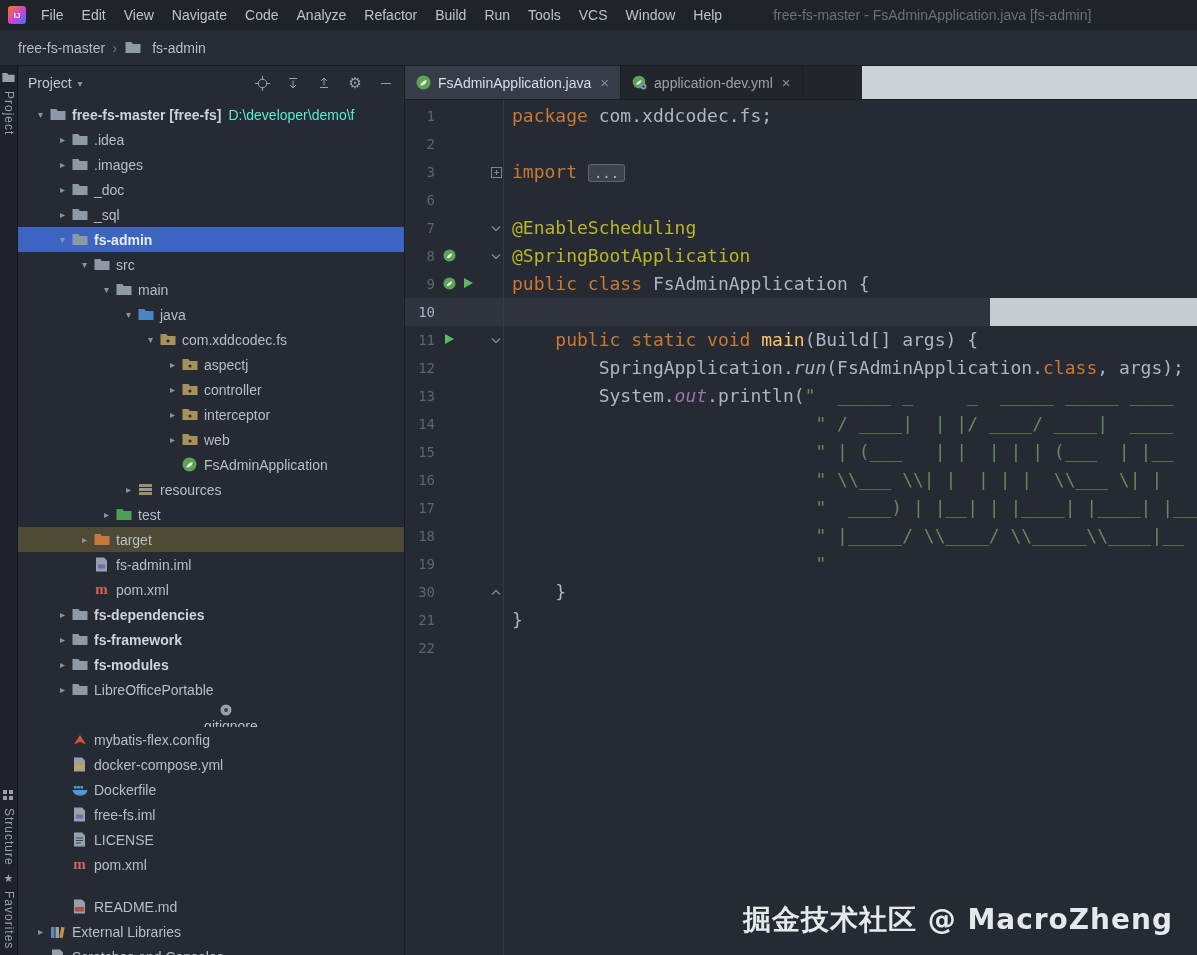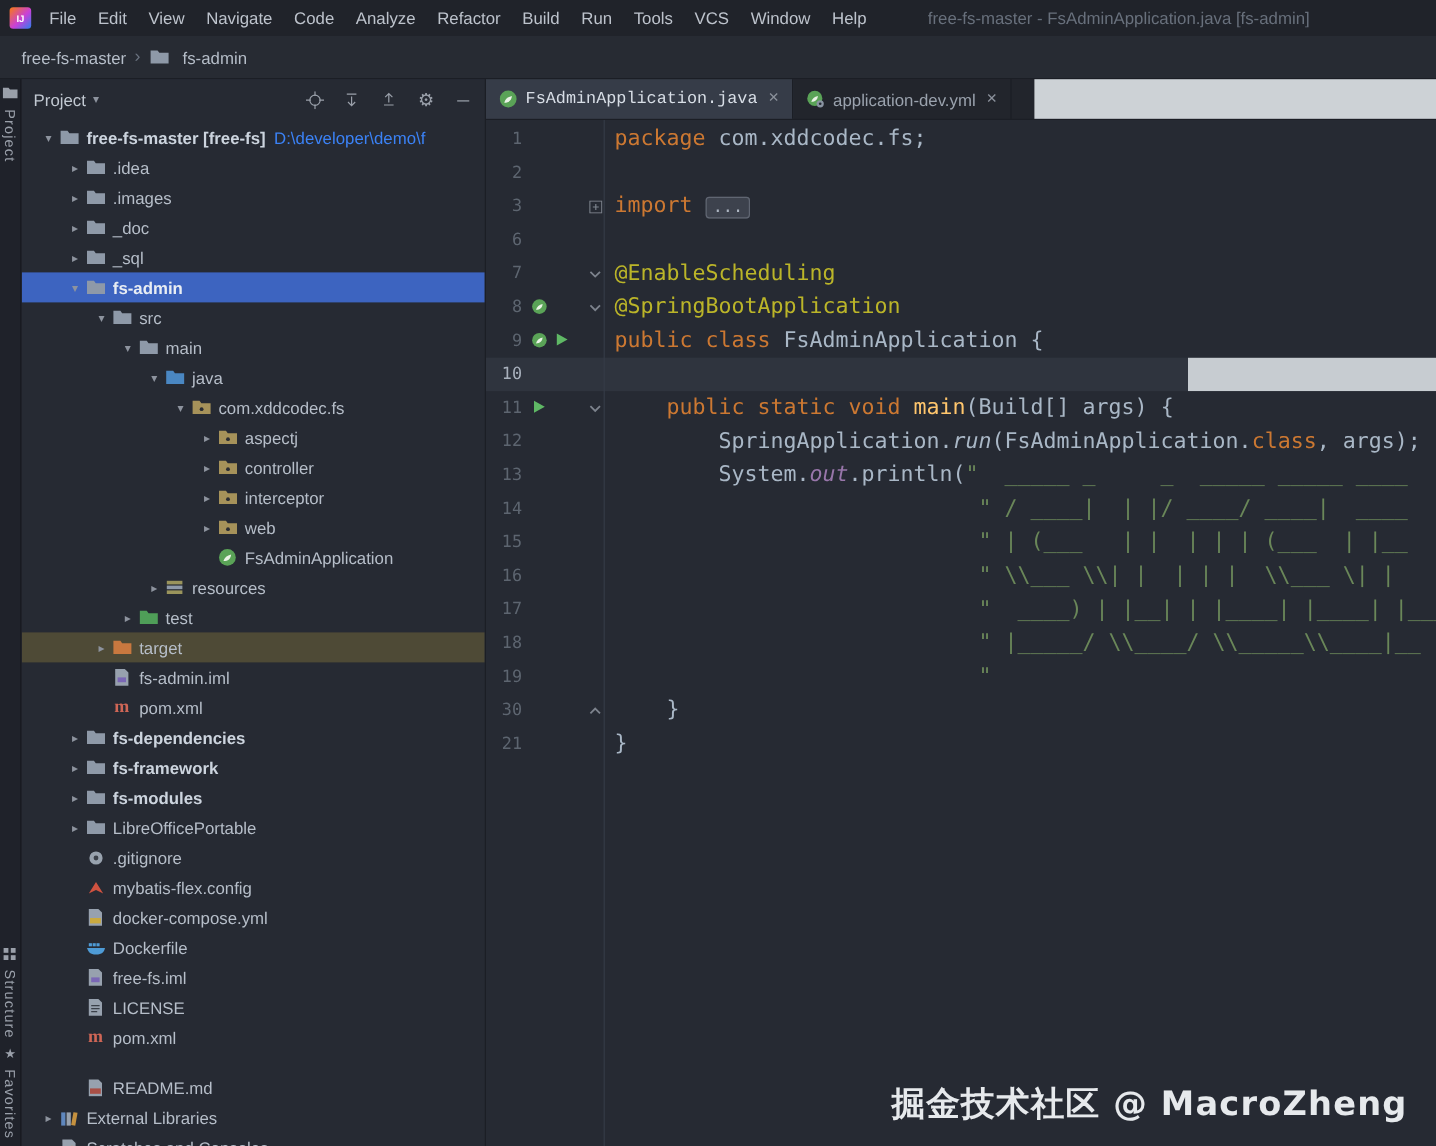--- a/index.html
+++ b/index.html
@@ -42,28 +42,28 @@
   .hdr-icon { width:16px; height:16px; display:flex; align-items:center; justify-content:center; color:#9aa0aa; font-size:14px; }
   .tree { flex:1; overflow:hidden; padding-top:2px; }
   .tree-row { height:25px; display:flex; align-items:center; white-space:nowrap; overflow:hidden; cursor:default; }
   .tree-row.hl-selected { background:#3d64c0; }
   .tree-row.hl-excluded { background:#4e4a36; }
   .chevron { width:17px; flex:none; color:#8d939e; font-size:10px; text-align:center; }
   .tree-icon { width:17px; height:16px; flex:none; margin-right:6px; display:inline-flex; align-items:center; justify-content:center; }
   .tree-label { color:#b6bec9; }
   .tree-row.hl-selected .tree-label { color:#e8edf3; }
   .tree-label.bold { font-weight:bold; color:#ccd4de; }
-  .tree-suffix { color:#3b82f6; margin-left:7px; }
+  .tree-suffix { color:#5eead4; margin-left:7px; }
   .mvn { color:#cf6656; font-weight:bold; font-size:15px; line-height:15px; font-family:"Liberation Serif",serif; }
 
   
   .editor { flex:1; display:flex; flex-direction:column; background:#262a33; position:relative; min-width:0; }
   .tab-bar { height:34px; background:#22252c; border-bottom:1px solid #1b1e25; display:flex; align-items:stretch; position:relative; flex:none; }
   .tab { display:flex; align-items:center; gap:7px; padding:0 11px; color:#9aa2ad; border-right:1px solid #1b1e25; }
-  .tab.active { background:#363c48; color:#d8dee6;font-family:Liberation Mono, monospace; }
+  .tab.active { background:#363c48; color:#d8dee6; }
   .tab-icon { width:15px; height:15px; display:inline-flex; }
   .tab-close { color:#8a909a; font-size:15px; margin-left:2px; }
   .tab-light-band { position:absolute; left:457px; right:0; top:0; bottom:0; background:#cdd2d6; }
 
   .code-area { flex:1; position:relative; overflow:hidden; padding-top:2px;
     font-family:"DejaVu Sans Mono","Liberation Mono",monospace; font-size:18px; }
   .gutter-sep { position:absolute; left:98px; top:0; bottom:0; width:1px; background:#353b46; z-index:2; }
   .code-line { height:28px; line-height:28px; display:flex; white-space:pre; position:relative; width:100%; overflow:hidden; }
   .code-line.caret-line { background:#2f343e; }
   .caret-band { position:absolute; left:585px; right:0; top:0; bottom:0; background:#c7ccd1; }
@@ -402,21 +402,21 @@
           </div>
           <div class="tree-row" style="padding-left: 36px;">
             <span class="chevron">▸</span>
             <span class="tree-icon">
               <svg width="16" height="13" viewBox="0 0 16 13">
                 <path d="M0.5 1h5.8l1.5 2h7.7v9H0.5z" fill="#8e99a8"></path>
               </svg>
             </span>
             <span class="tree-label">LibreOfficePortable</span>
           </div>
-          <div class="tree-row" style="padding-left: 36px;">
+          <div class="tree-row" style="padding-left: 36px; flex-direction: column;">
             <span class="chevron"></span>
             <span class="tree-icon">
               <svg width="14" height="14">
                 <circle cx="7" cy="7" r="5.5" fill="#98a2ae"></circle>
                 <circle cx="7" cy="7" r="2" fill="#3b4049"></circle>
               </svg>
             </span>
             <span class="tree-label">.gitignore</span>
           </div>
           <div class="tree-row" style="padding-left: 36px;">
@@ -575,19 +575,20 @@
             <div class="code-line"><span class="gutter"><span class="line-num">14</span><span class="gutter-icons"></span><span class="fold-col"></span></span><span class="code-text"><span class="tok-pl">                            </span><span class="tok-str">" / ____|  | |/ ____/ ____|  ____</span></span></div>
             <div class="code-line"><span class="gutter"><span class="line-num">15</span><span class="gutter-icons"></span><span class="fold-col"></span></span><span class="code-text"><span class="tok-pl">                            </span><span class="tok-str">" | (___   | |  | | | (___  | |__</span></span></div>
             <div class="code-line"><span class="gutter"><span class="line-num">16</span><span class="gutter-icons"></span><span class="fold-col"></span></span><span class="code-text"><span class="tok-pl">                            </span><span class="tok-str">" \\___ \\| |  | | |  \\___ \| |</span></span></div>
             <div class="code-line"><span class="gutter"><span class="line-num">17</span><span class="gutter-icons"></span><span class="fold-col"></span></span><span class="code-text"><span class="tok-pl">                            </span><span class="tok-str">"  ____) | |__| | |____| |____| |___</span></span></div>
             <div class="code-line"><span class="gutter"><span class="line-num">18</span><span class="gutter-icons"></span><span class="fold-col"></span></span><span class="code-text"><span class="tok-pl">                            </span><span class="tok-str">" |_____/ \\____/ \\_____\\____|__</span></span></div>
             <div class="code-line"><span class="gutter"><span class="line-num">19</span><span class="gutter-icons"></span><span class="fold-col"></span></span><span class="code-text"><span class="tok-pl">                            </span><span class="tok-str">"</span></span></div>
             <div class="code-line"><span class="gutter"><span class="line-num">30</span><span class="gutter-icons"></span><span class="fold-col"><svg width="10" height="7">
                     <path d="M1 5.5l4-4 4 4" fill="none" stroke="#7d838d" stroke-width="1.5"></path>
                   </svg></span></span><span class="code-text"><span class="tok-pl">    }</span></span></div>
             <div class="code-line"><span class="gutter"><span class="line-num">21</span><span class="gutter-icons"></span><span class="fold-col"></span></span><span class="code-text"><span class="tok-pl">}</span></span></div>
+            <div class="code-line"><span class="gutter"><span class="line-num">22</span><span class="gutter-icons"></span><span class="fold-col"></span></span><span class="code-text"></span></div>
           </div>
       </div>
       <div class="watermark">掘金技术社区 @ MacroZheng</div>
     </div>
 
   </div>
 </div>
 
 </body></html>

